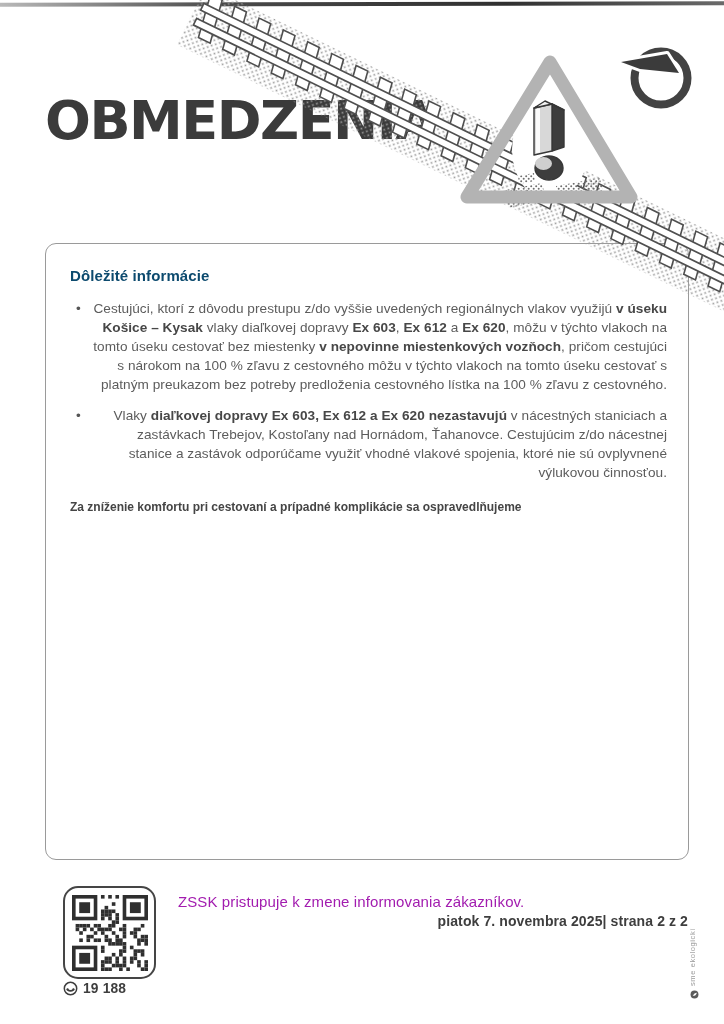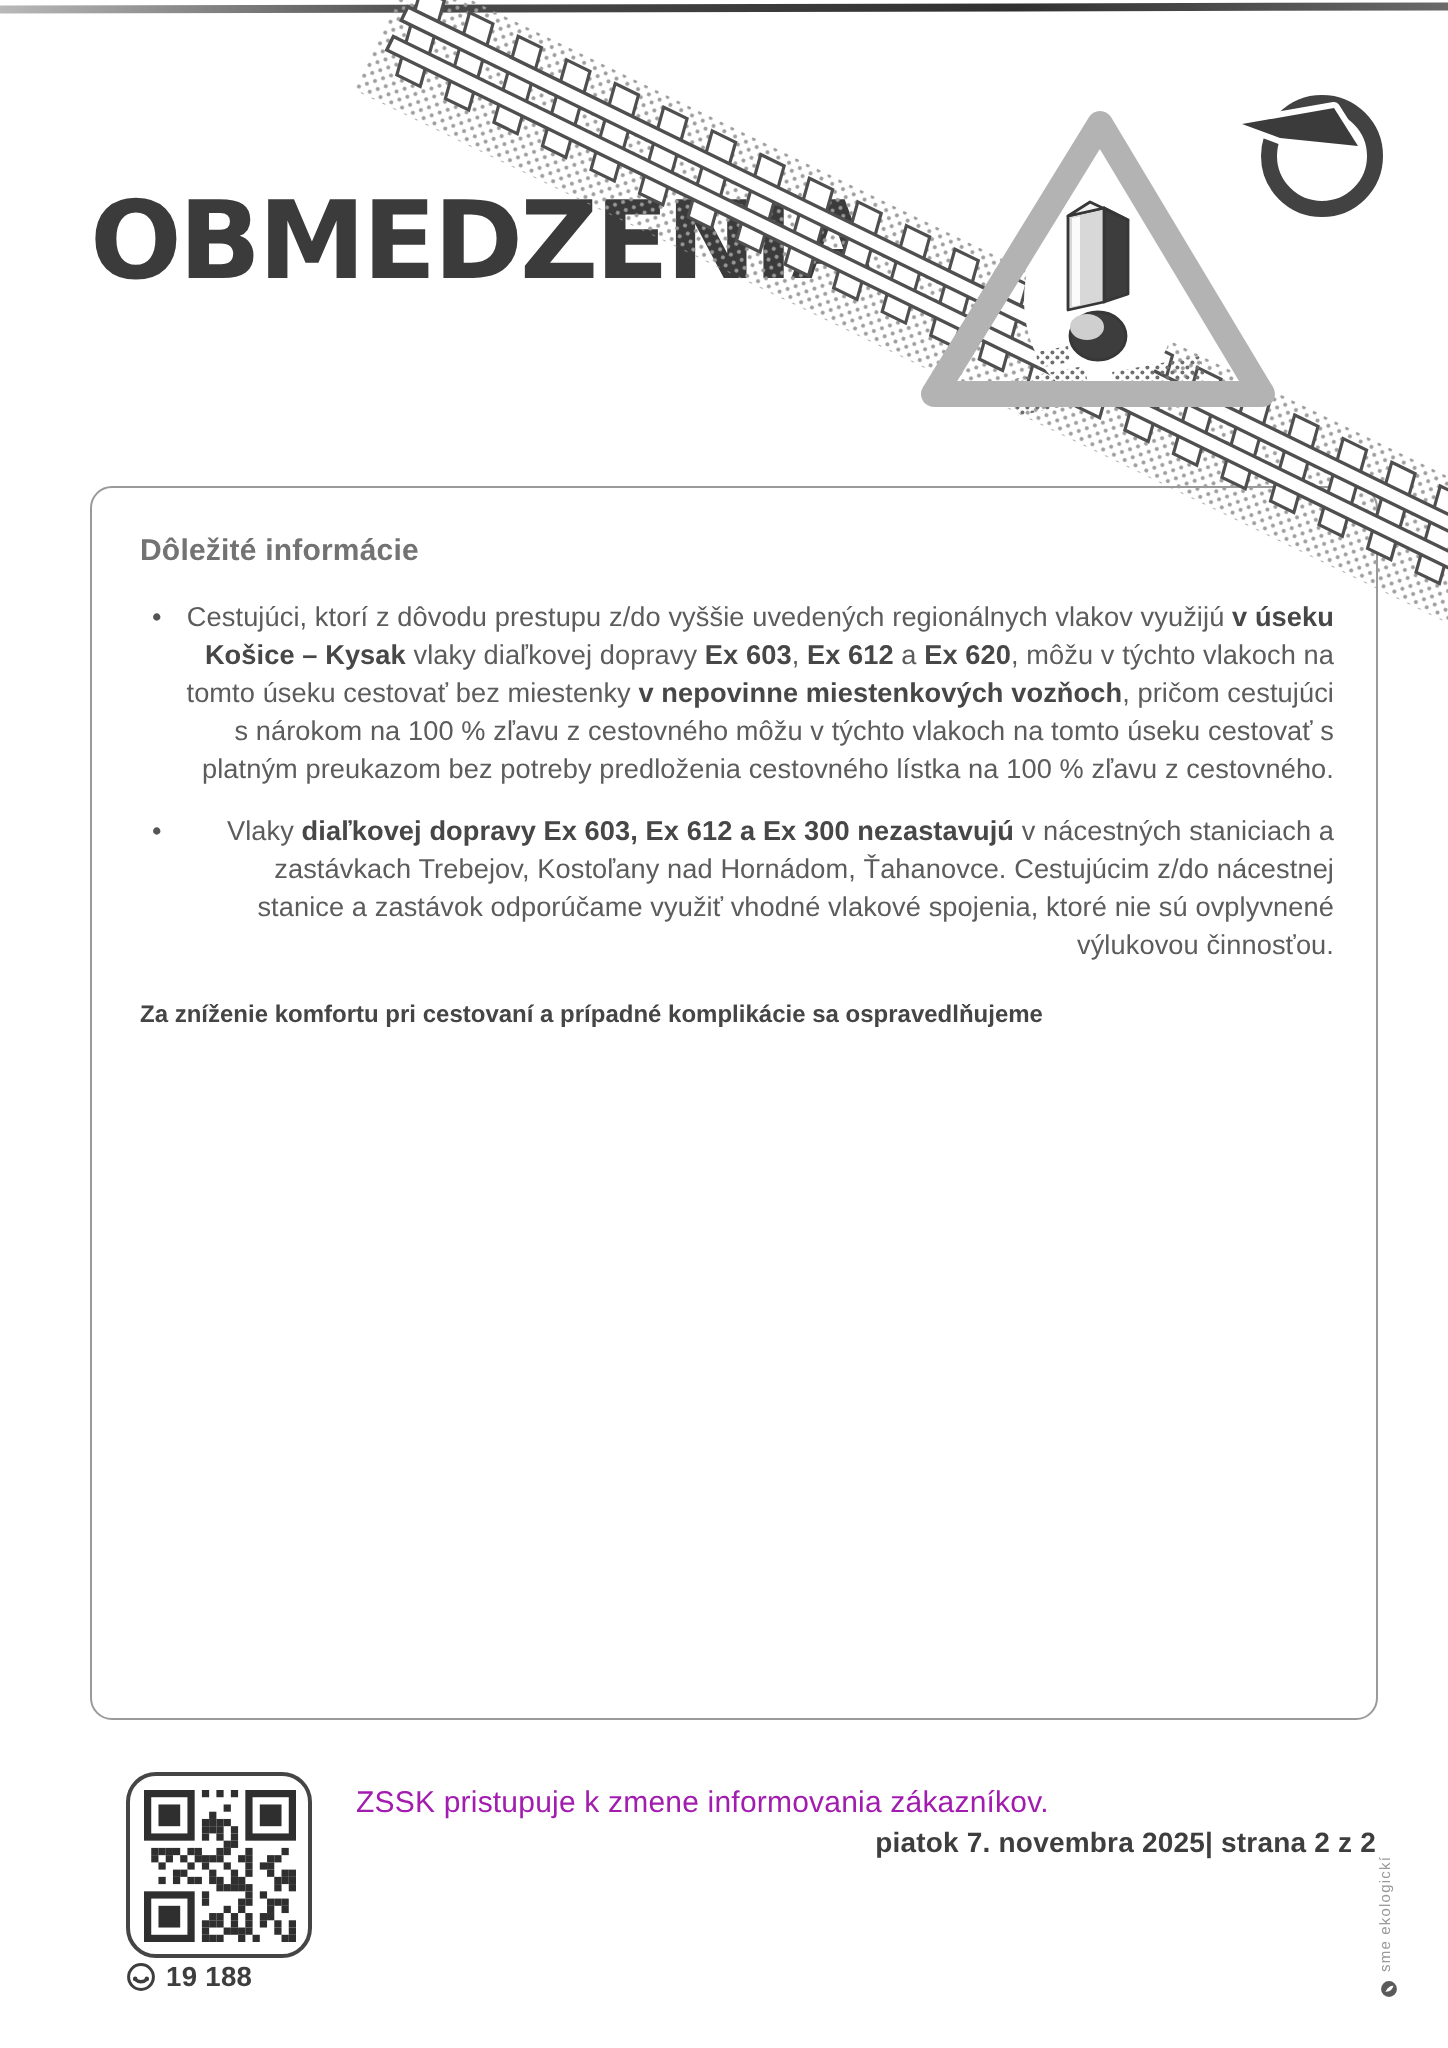--- a/index.html
+++ b/index.html
@@ -20,21 +20,21 @@
   }
   .title-sub{
     font-family:"DejaVu Sans",sans-serif;font-weight:bold;font-size:45px;line-height:50px;
     letter-spacing:-1px;color:#8b8b8b;
   }
   .info-box{
     position:absolute;left:45px;top:243px;width:644px;height:617px;box-sizing:border-box;
     border:1.5px solid #9a9a9a;border-radius:11px;background:#fff;z-index:1;
     padding:23px 24px;
   }
-  .info-heading{font-size:15px;font-weight:bold;color:#737373;margin:0 0 15px 0;letter-spacing:0.1px;}
+  .info-heading{font-size:15px;font-weight:bold;color:#0c4a6e;margin:0 0 15px 0;letter-spacing:0.1px;}
   .info-bullets{list-style:none;margin:0;padding:0;width:597px;text-align:right;}
   .info-bullets li{
     position:relative;padding-left:21px;font-size:13.6px;line-height:19px;color:#5c5c5c;
     letter-spacing:0.05px;
   }
   .info-bullets li + li{margin-top:12px;}
   .info-bullets li::before{content:"•";position:absolute;left:6px;top:0;color:#555;}
   .info-bullets strong{color:#474747;}
   .info-closing{margin:16px 0 0 0;font-size:12px;line-height:19px;font-weight:bold;color:#454545;}
   .dateline{
@@ -137,21 +137,21 @@
   </svg>
 
   <div class="title-block">
     <div class="title-main">OBMEDZENIA</div>
   </div>
 
   <div class="info-box">
     <p class="info-heading">Dôležité informácie</p>
     <ul class="info-bullets">
         <li><span>Cestujúci, ktorí z dôvodu prestupu z/do vyššie uvedených regionálnych vlakov využijú </span><strong>v úseku Košice – Kysak</strong><span> vlaky diaľkovej dopravy </span><strong>Ex 603</strong><span>, </span><strong>Ex 612</strong><span> a </span><strong>Ex 620</strong><span>, môžu v týchto vlakoch na tomto úseku cestovať bez miestenky </span><strong>v nepovinne miestenkových vozňoch</strong><span>, pričom cestujúci s nárokom na 100 % zľavu z cestovného môžu v týchto vlakoch na tomto úseku cestovať s platným preukazom bez potreby predloženia cestovného lístka na 100 % zľavu z cestovného.</span></li>
-        <li><span>Vlaky </span><strong>diaľkovej dopravy Ex 603, Ex 612 a Ex 300 nezastavujú</strong><span> v nácestných staniciach a zastávkach Trebejov, Kostoľany nad Hornádom, Ťahanovce. Cestujúcim z/do nácestnej stanice a zastávok odporúčame využiť vhodné vlakové spojenia, ktoré nie sú ovplyvnené výlukovou činnosťou.</span></li>
+        <li><span>Vlaky </span><strong>diaľkovej dopravy Ex 603, Ex 612 a Ex 620 nezastavujú</strong><span> v nácestných staniciach a zastávkach Trebejov, Kostoľany nad Hornádom, Ťahanovce. Cestujúcim z/do nácestnej stanice a zastávok odporúčame využiť vhodné vlakové spojenia, ktoré nie sú ovplyvnené výlukovou činnosťou.</span></li>
       </ul>
     <p class="info-closing">Za zníženie komfortu pri cestovaní a prípadné komplikácie sa ospravedlňujeme</p>
   </div>
 
   <div class="dateline">piatok 7. novembra 2025| strana 2 z 2</div>
 
   <div class="qr-wrap">
     <svg id="qr-svg" width="76" height="76" viewBox="0 0 21 21">
         <rect x="0" y="0" width="7" height="7" fill="#2f2f2f"></rect>
         <rect x="1" y="1" width="5" height="5" fill="#ffffff"></rect>

